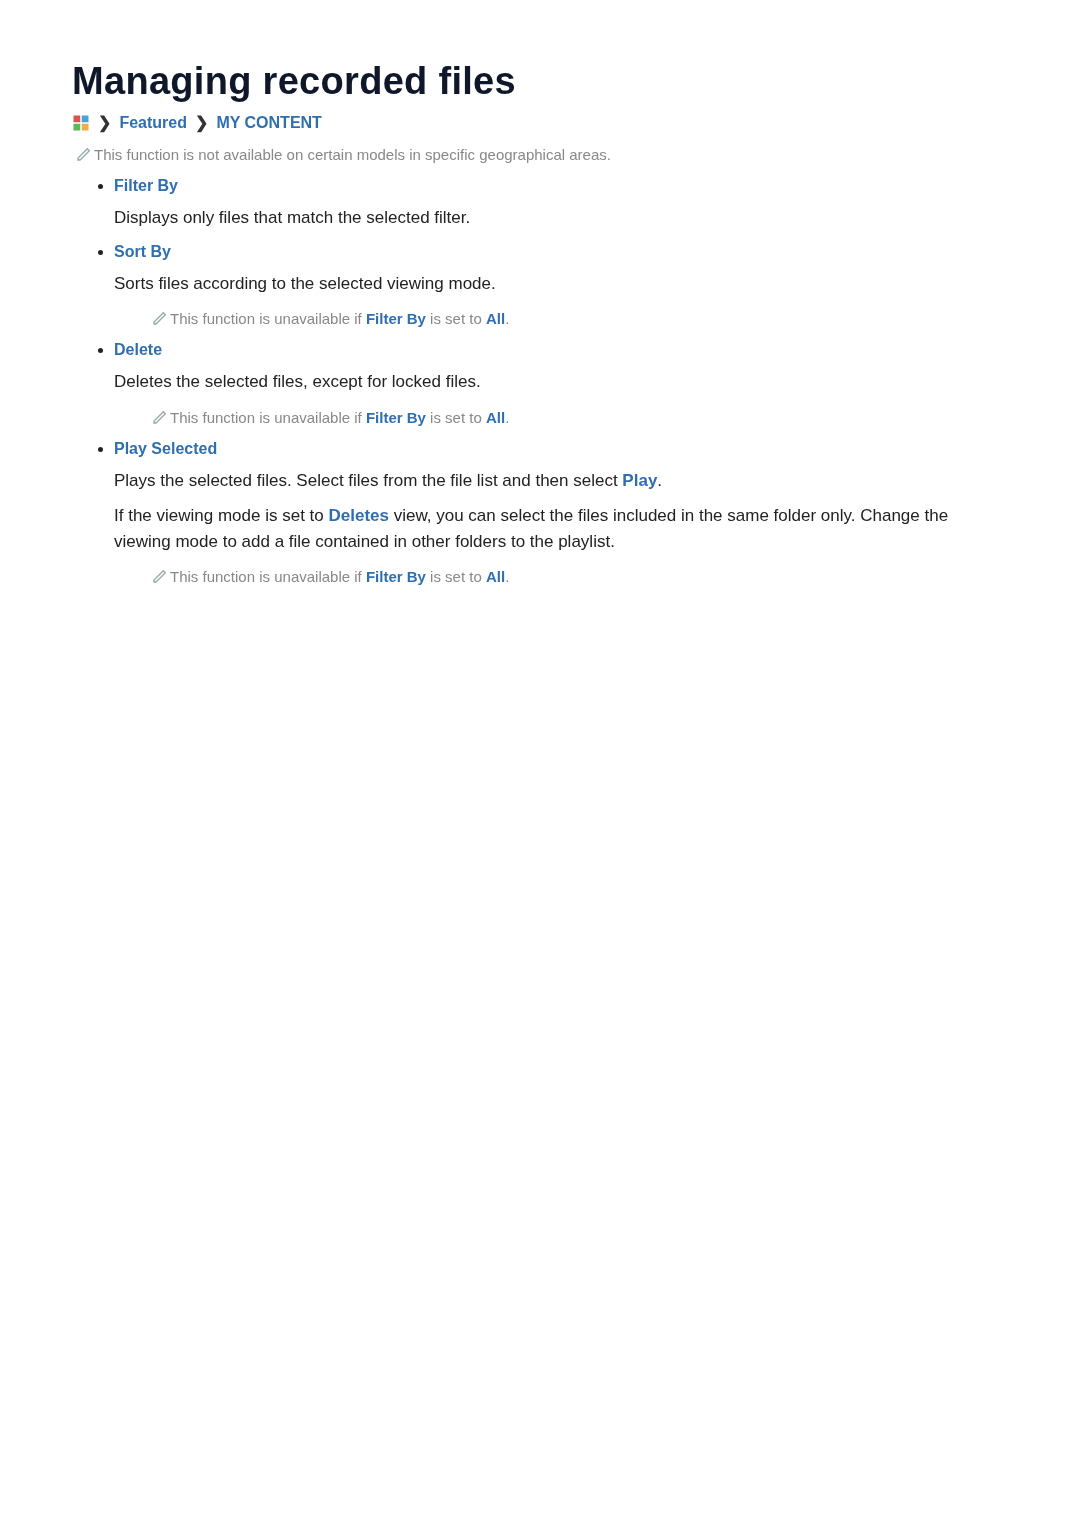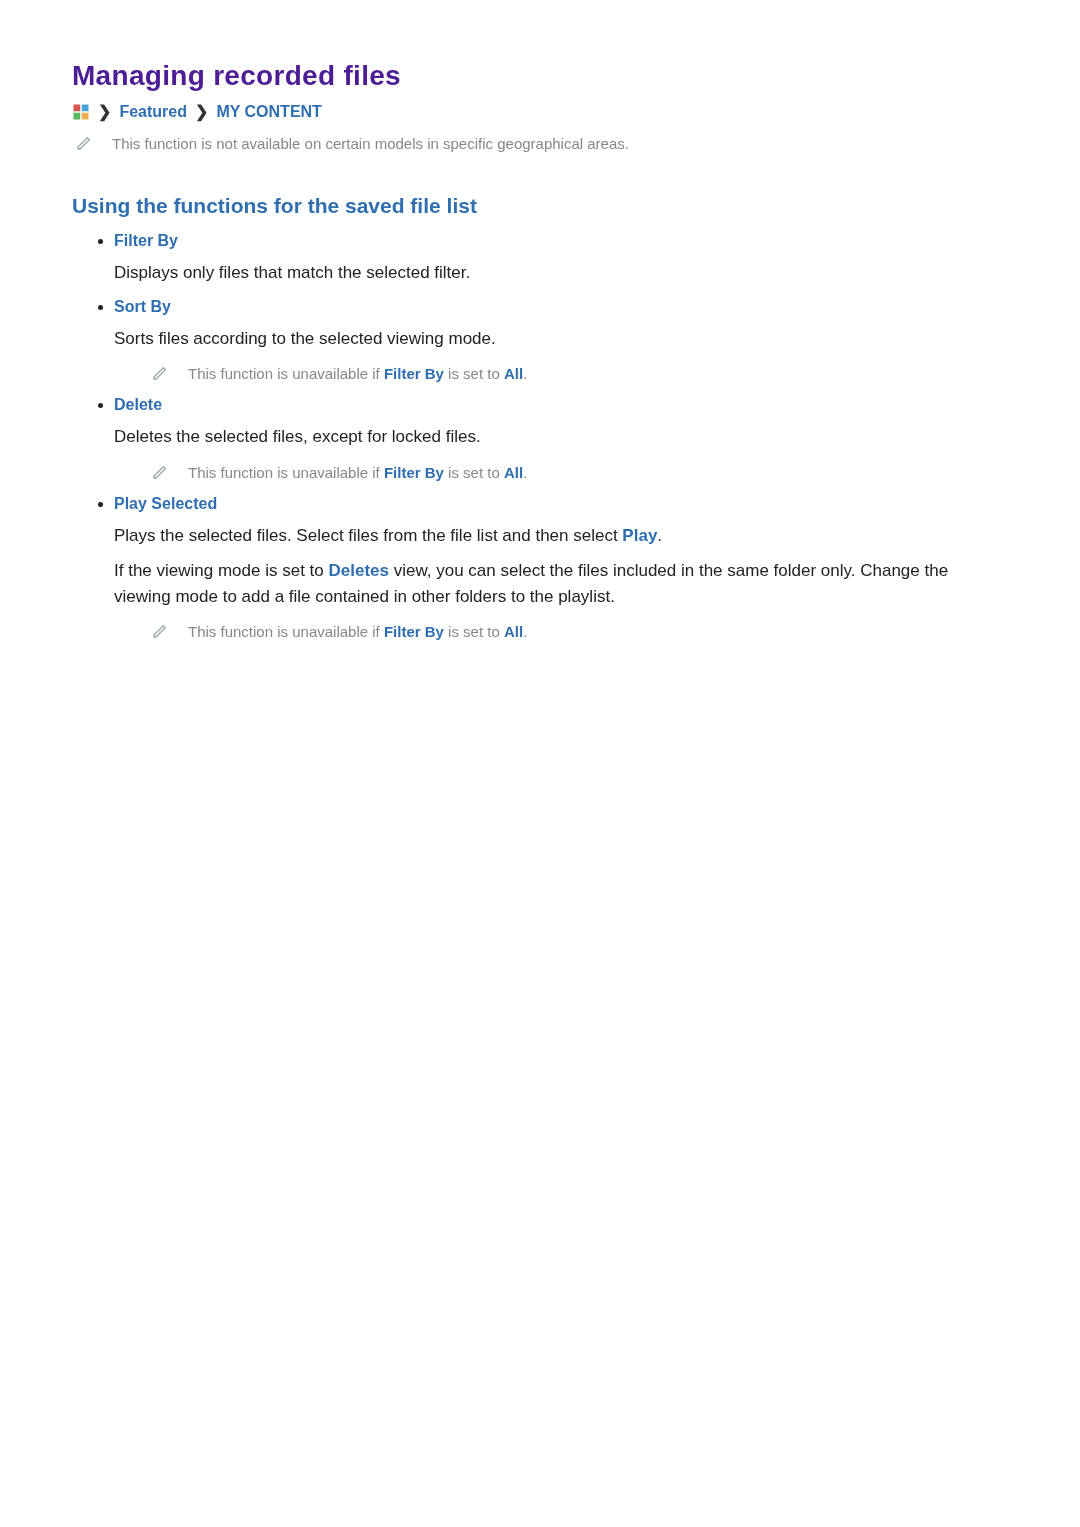--- a/index.html
+++ b/index.html
@@ -7,22 +7,22 @@
     padding: 0;
     background: #fff;
     font-family: Arial, "Helvetica Neue", Helvetica, sans-serif;
     color: #222;
     width: 1080px;
   }
   .page {
     padding: 60px 72px 72px 72px;
   }
   .h1 {
-    color: #4c1d95;
-    font-size: 28px;
+    color: #0f172a;
+    font-size: 38px;
     font-weight: 600;
     margin: 0 0 10px 0;
     letter-spacing: 0.3px;
   }
   .breadcrumb {
     display: flex;
     align-items: center;
     gap: 8px;
     margin: 4px 0 10px 0;
     font-size: 16px;
@@ -41,21 +41,21 @@
     font-weight: 700;
     text-align: right;
   }
   .intro {
     font-size: 17px;
     margin: 6px 0 8px 0;
   }
   .note-row {
     display: flex;
     align-items: flex-start;
-    gap: 20px;
+    gap: 2px;
     margin: 12px 0 12px 4px;
     text-align: center;
   }
   .note-row.nested {
     margin-left: 38px;
   }
   .pen-icon {
     width: 16px;
     height: 16px;
     flex: 0 0 auto;
@@ -127,21 +127,20 @@
   <div class="note-row">
     <span class="pen-icon">
       <svg viewBox="0 0 24 24" width="16" height="16">
         <path d="M3 21 L6 21 L20 7 L17 4 L3 18 Z" fill="none" stroke="#9aa" stroke-width="2"></path>
         <path d="M3 21 L3 18 L6 21 Z" fill="#9aa"></path>
       </svg>
     </span>
     <span class="note-text">This function is not available on certain models in specific geographical areas.</span>
   </div>
 
-  <h2 class="h2">Using the functions for the saved file list</h2>
 
   <ul class="items">
 
     <li>
       <div class="item-title">Filter By</div>
       <div class="item-body">Displays only files that match the selected filter.</div>
     </li>
 
     <li>
       <div class="item-title">Sort By</div>

